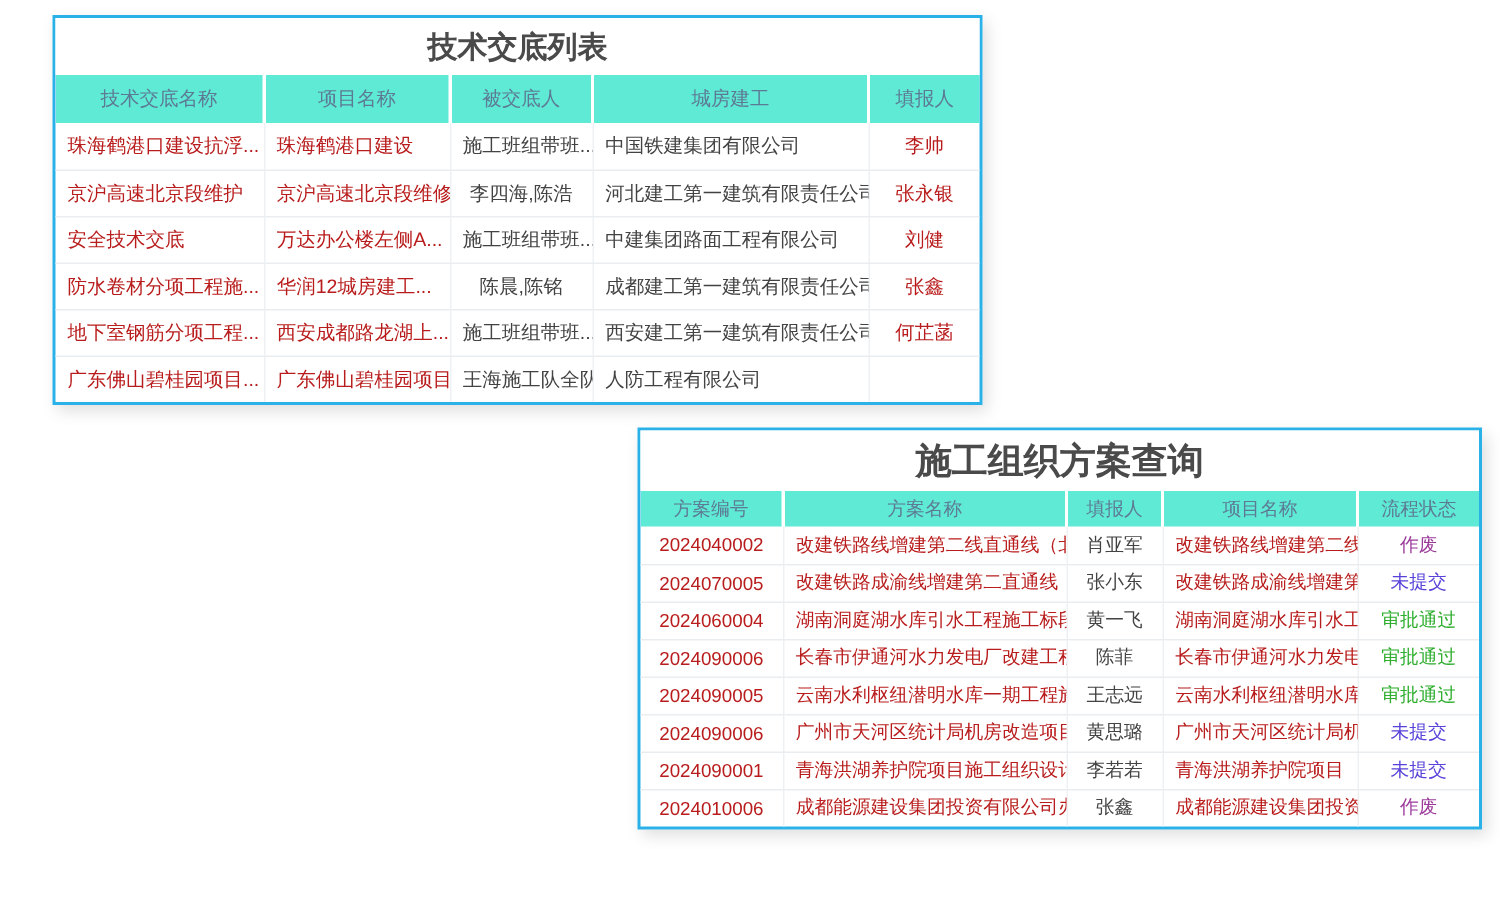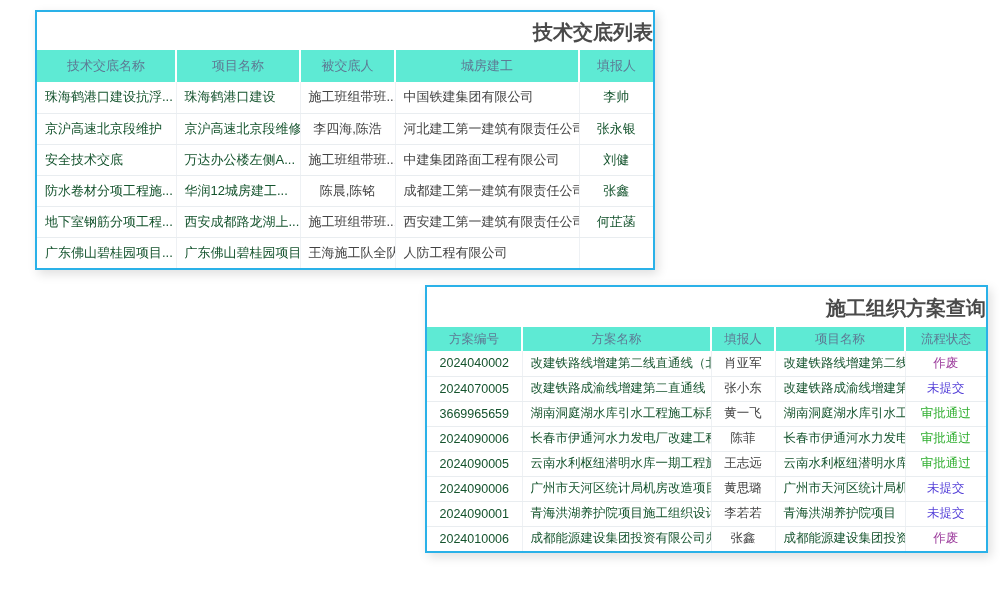--- a/index.html
+++ b/index.html
@@ -7,44 +7,44 @@
     width:1000px;height:600px;background:#ffffff;position:relative;overflow:hidden;
     font-family:"Liberation Sans","DejaVu Sans",sans-serif;
   }
   .panel{
     position:absolute;background:#ffffff;border:2px solid #2ab1e8;
     box-shadow:3px 4px 10px rgba(0,0,0,0.13);box-sizing:border-box;
   }
   #panel1{left:35px;top:10px;width:620px;}
   #panel2{left:425px;top:285px;width:563px;}
   .panel-title{
-    text-align:right;font-weight:bold;color:#4a4a4a;background:#ffffff;
+    text-align:center;font-weight:bold;color:#4a4a4a;background:#ffffff;
   }
   #panel1 .panel-title{height:38px;line-height:40px;font-size:20px;}
-  #panel2 .panel-title{height:40px;line-height:42px;font-size:20px;}
+  #panel2 .panel-title{height:40px;line-height:42px;font-size:24px;}
   table{border-collapse:collapse;table-layout:fixed;width:100%;}
   th{
     background:#5eead4;color:#5d7a94;font-weight:normal;
     border-right:2px solid #ffffff;overflow:hidden;white-space:nowrap;
     text-align:center;padding:0 4px;box-sizing:border-box;
   }
   th:last-child{border-right:none;}
   #panel1 th{height:32px;font-size:13px;}
   #panel2 th{height:24px;font-size:12.5px;}
   td{
     border-bottom:1px solid #e9edf0;border-right:1px solid #eef1f4;
     overflow:hidden;white-space:nowrap;padding:0 8px;box-sizing:border-box;
   }
   td:last-child{border-right:none;}
   tr:last-child td{border-bottom:none;}
   #panel1 td{height:31px;font-size:13px;}
   #panel2 td{height:25px;font-size:12.5px;}
   .al{text-align:left;}
   .ac{text-align:center;}
-  .c-link{color:#14532d;}
+  .c-link{color:#b91c1c;}
   .c-dark{color:#434343;}
 </style>
 </head>
 <body>
 
 <div class="panel" id="panel1">
   <div class="panel-title">技术交底列表</div>
   <table>
     <colgroup>
       <col style="width:139px">
@@ -137,21 +137,21 @@
           <td class="ac" style="color: rgb(155, 58, 155);">作废</td>
         </tr>
         <tr>
           <td class="c-link ac">2024070005</td>
           <td class="c-link al">改建铁路成渝线增建第二直通线</td>
           <td class="c-dark ac">张小东</td>
           <td class="c-link al">改建铁路成渝线增建第二直通线</td>
           <td class="ac" style="color: rgb(87, 67, 217);">未提交</td>
         </tr>
         <tr>
-          <td class="c-link ac">3669965659</td>
+          <td class="c-link ac">2024060004</td>
           <td class="c-link al">湖南洞庭湖水库引水工程施工标段</td>
           <td class="c-dark ac">黄一飞</td>
           <td class="c-link al">湖南洞庭湖水库引水工程施工标</td>
           <td class="ac" style="color: rgb(47, 174, 47);">审批通过</td>
         </tr>
         <tr>
           <td class="c-link ac">2024090006</td>
           <td class="c-link al">长春市伊通河水力发电厂改建工程</td>
           <td class="c-dark ac">陈菲</td>
           <td class="c-link al">长春市伊通河水力发电厂改建工</td>

